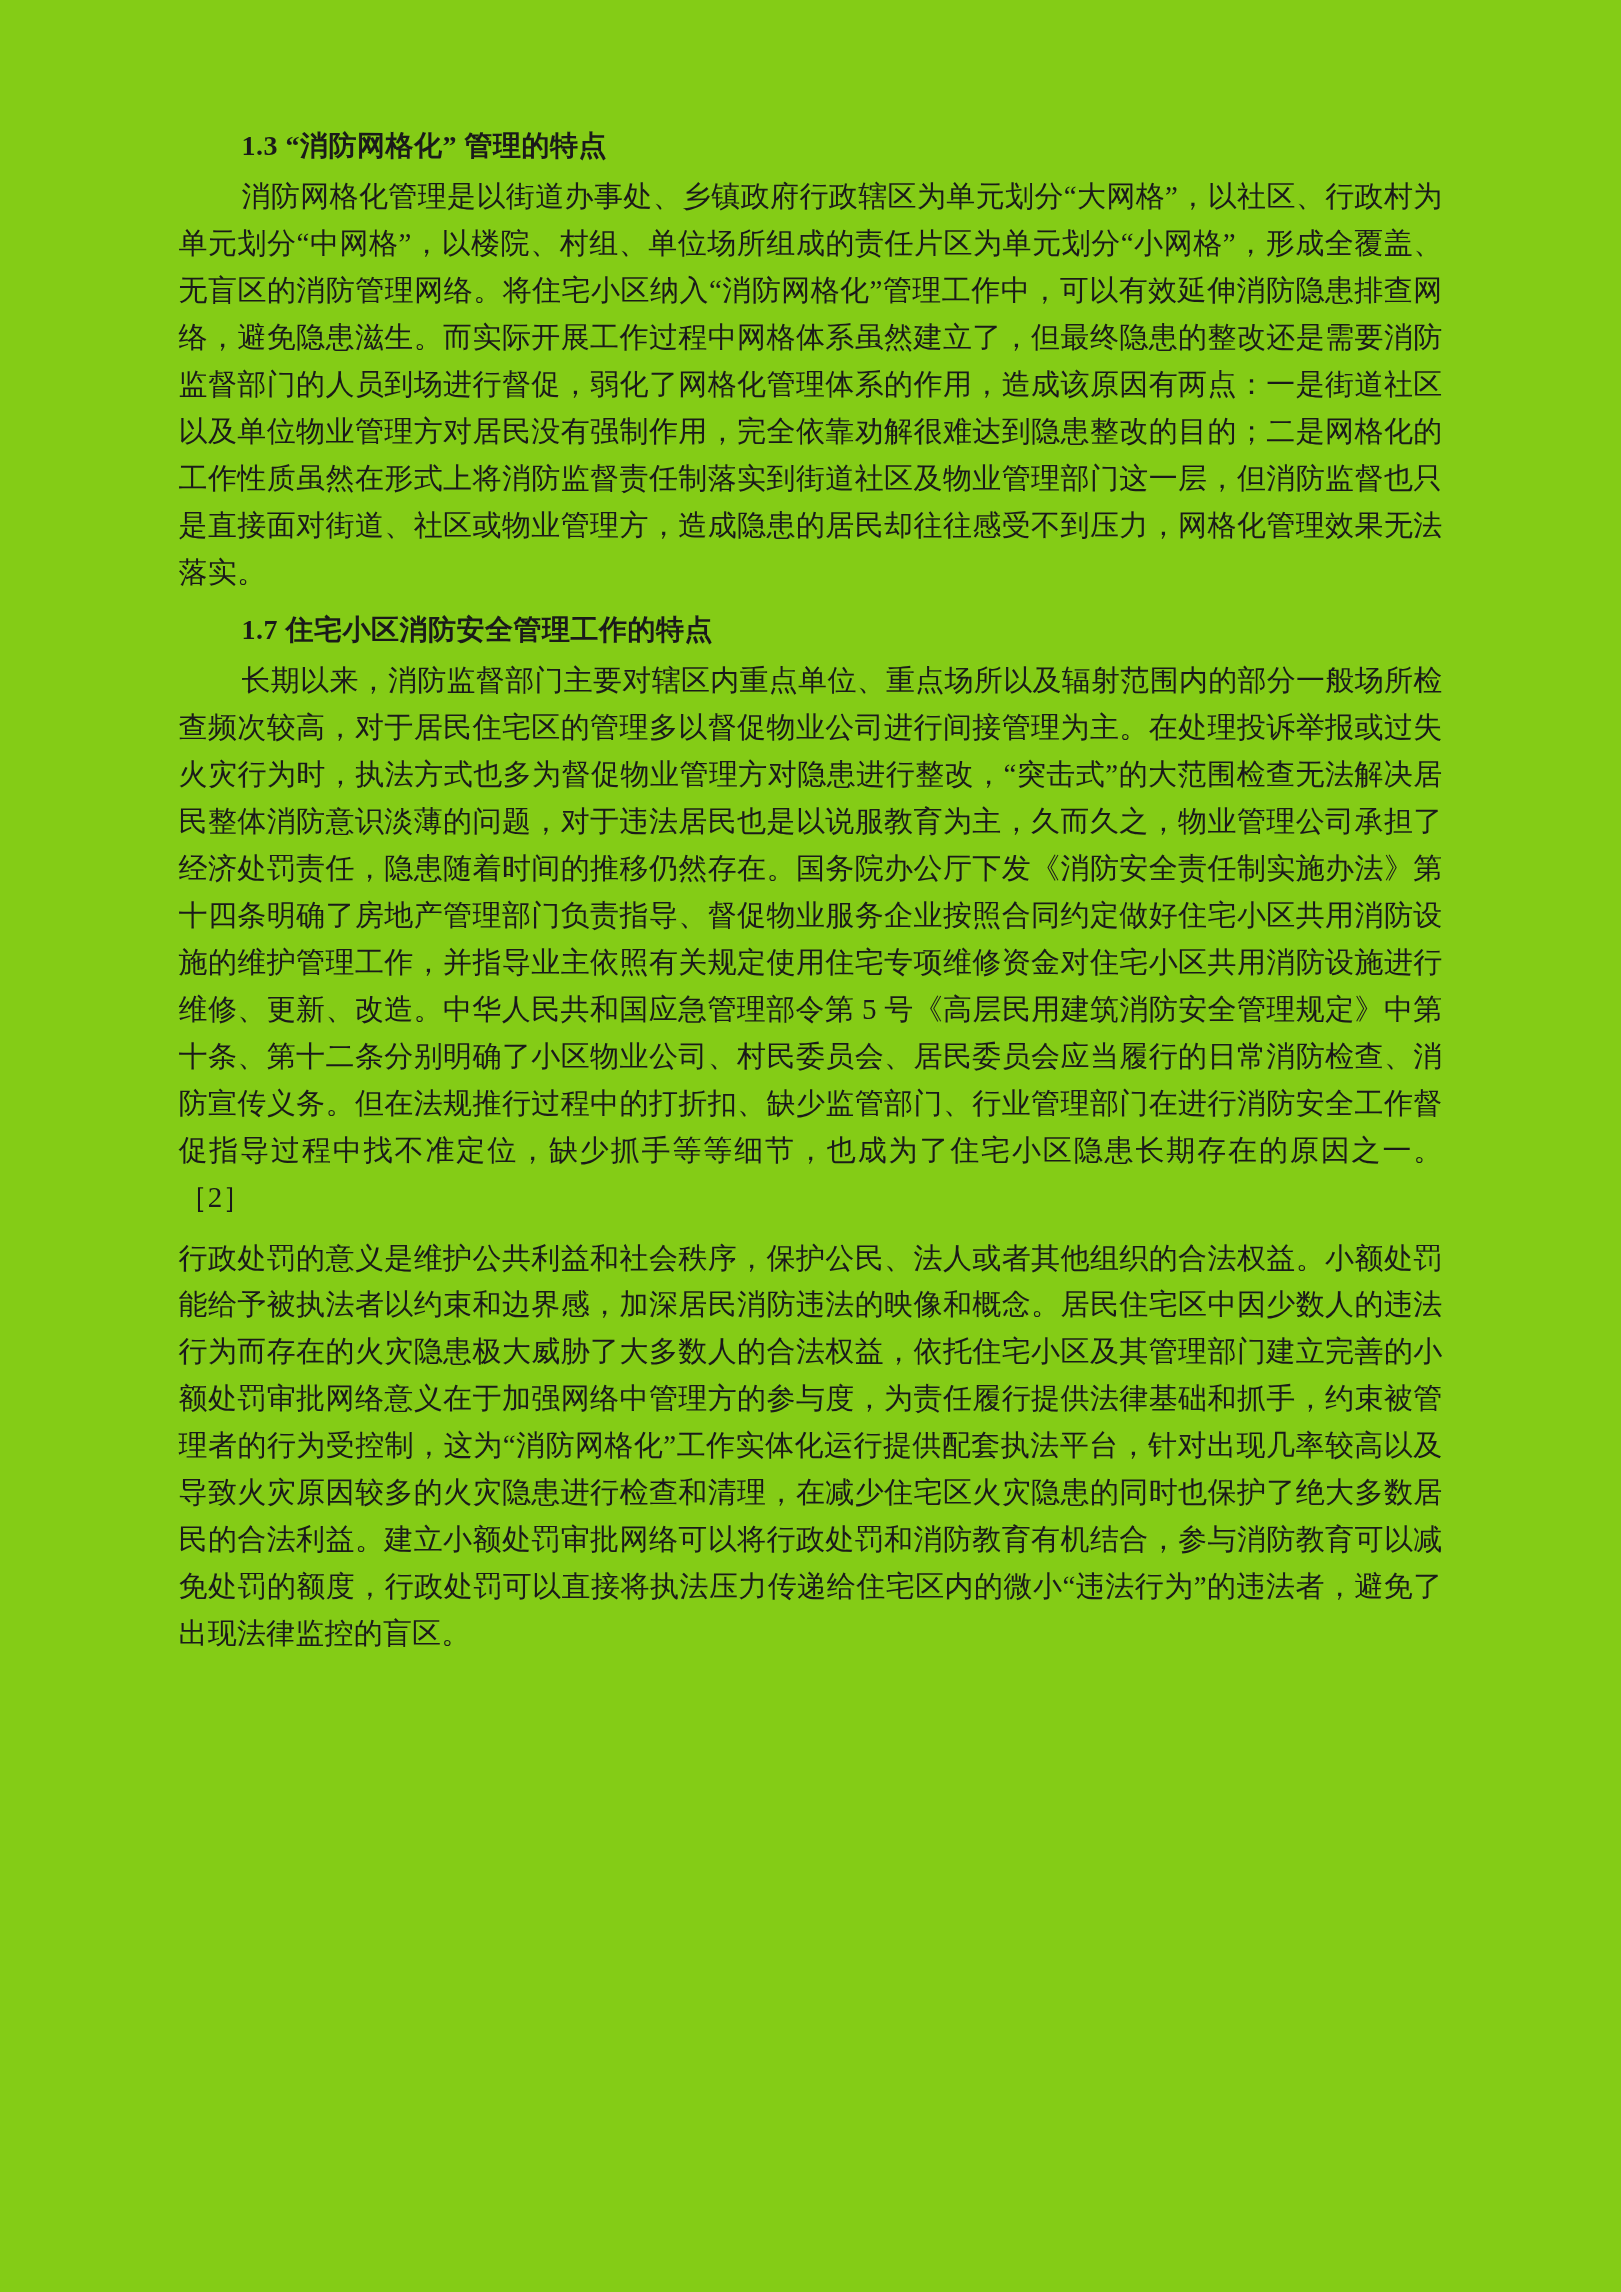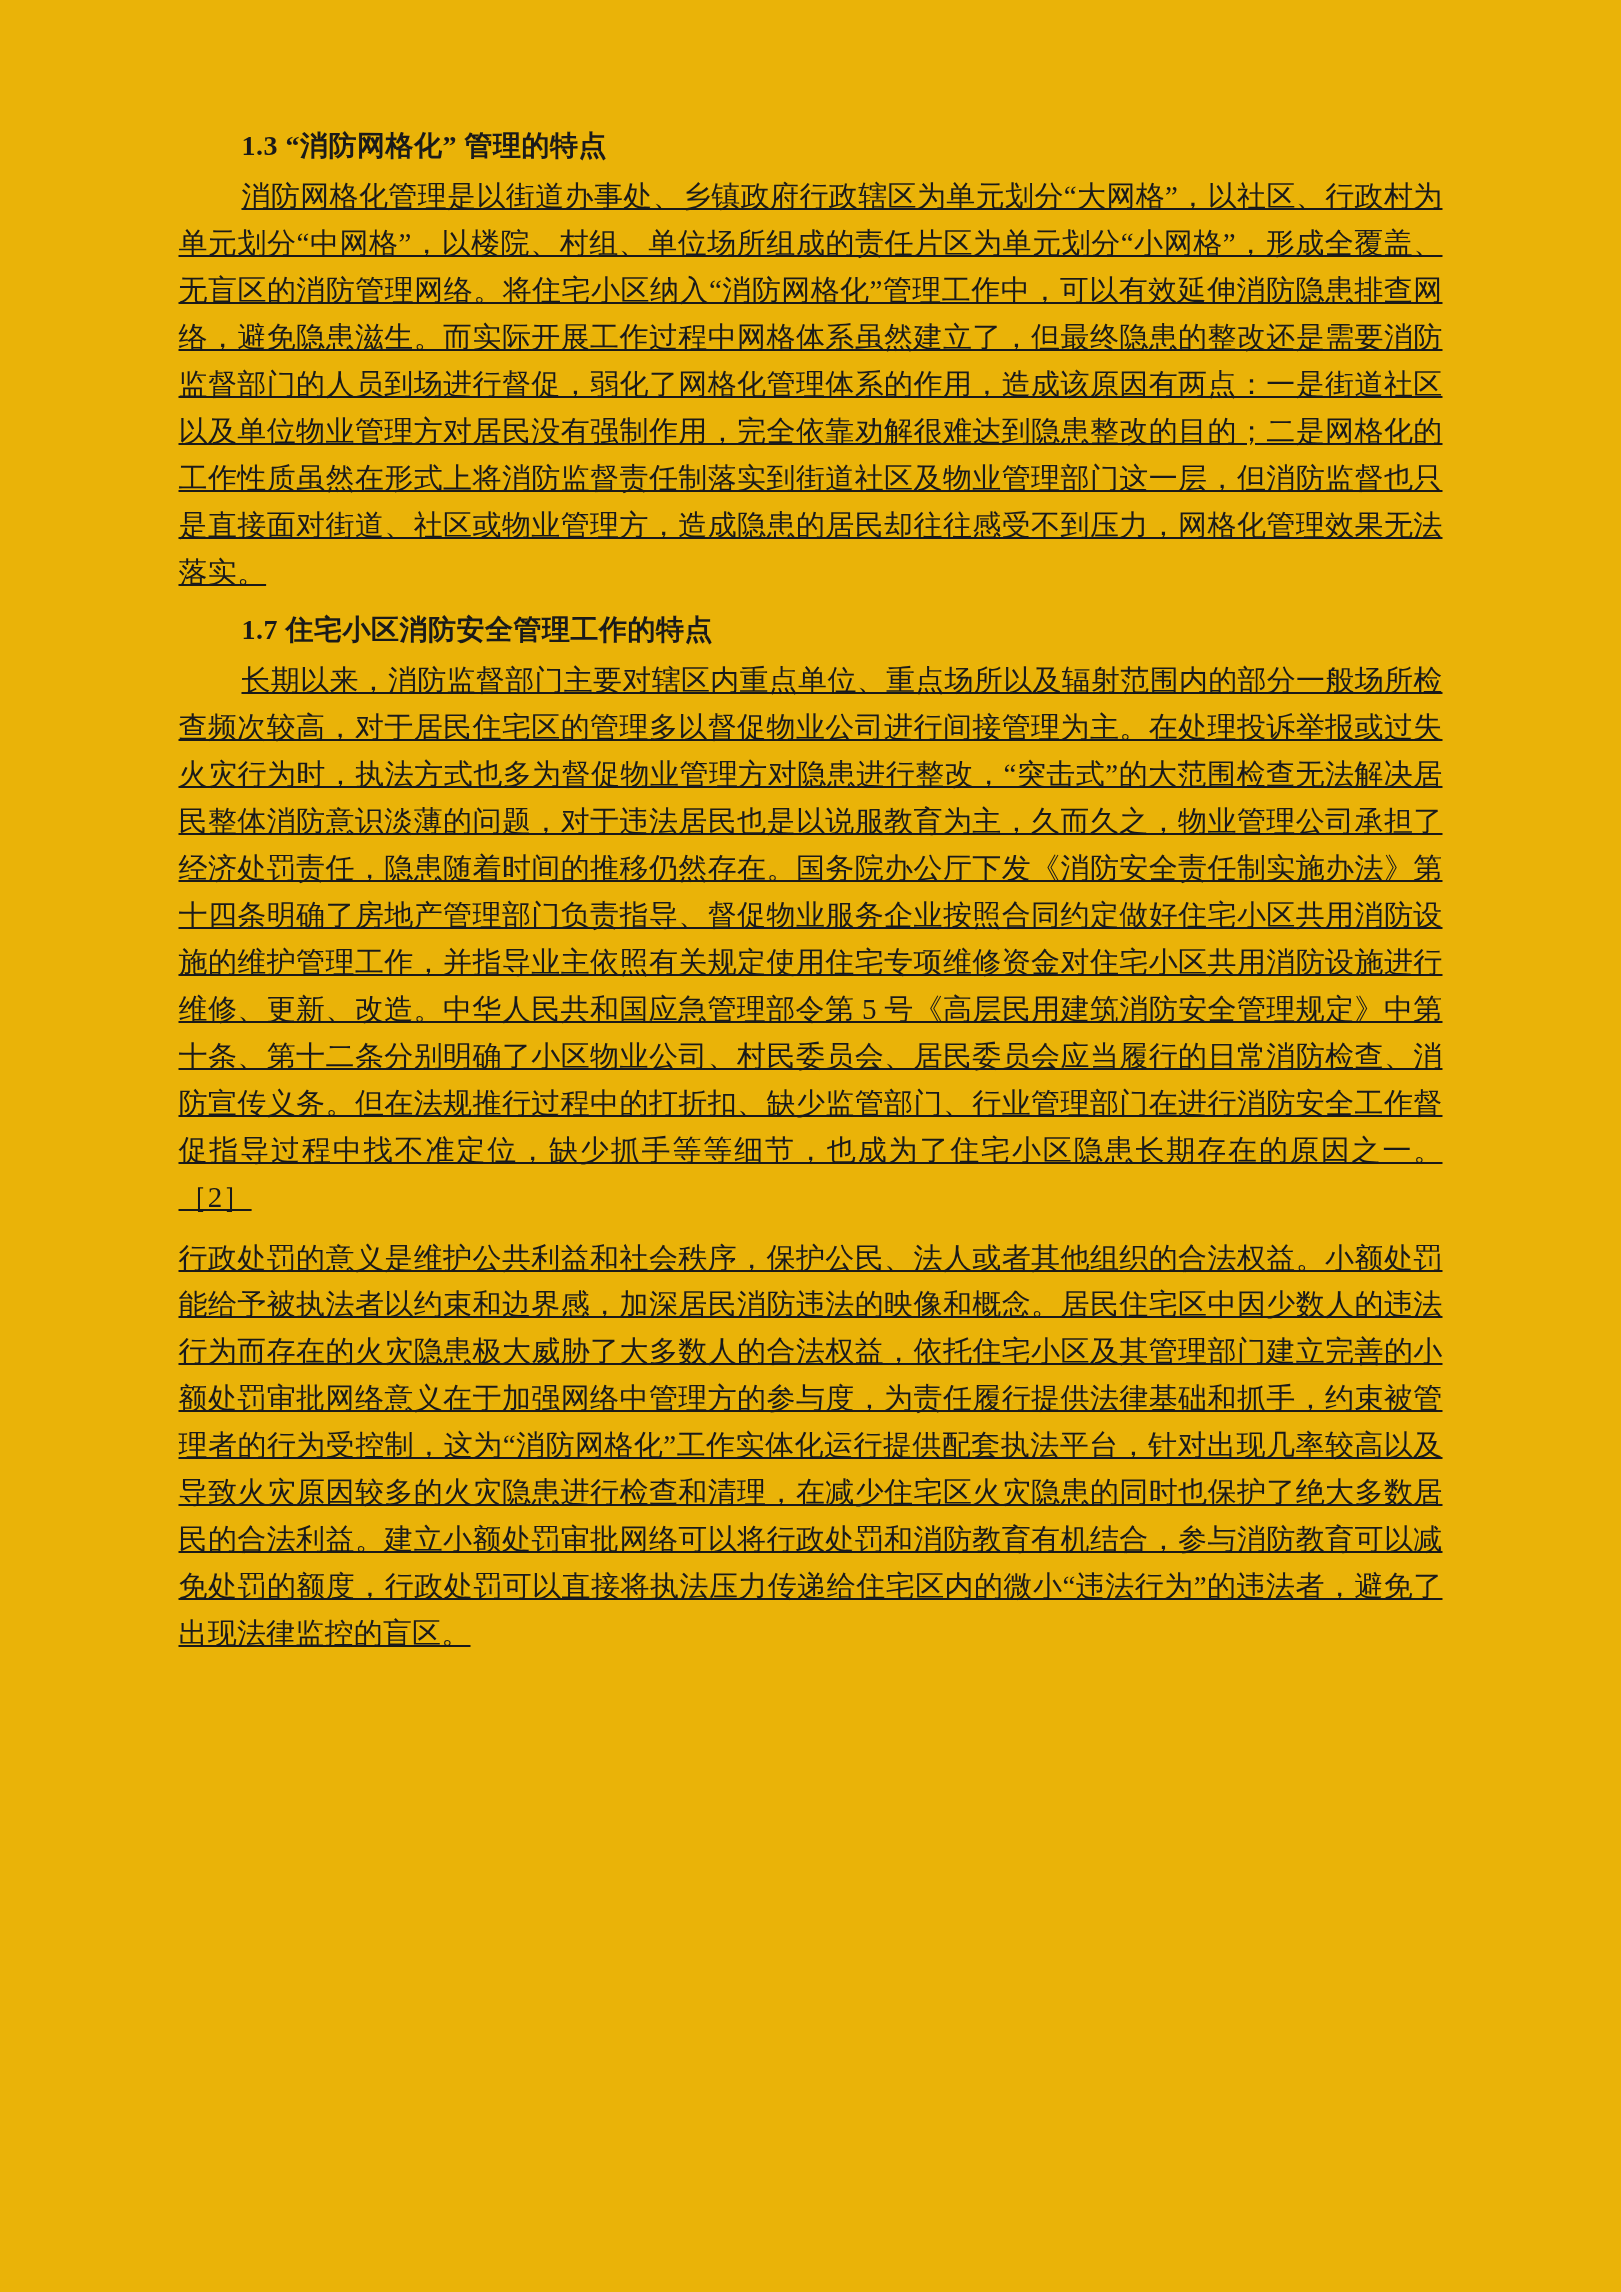--- a/index.html
+++ b/index.html
@@ -9,21 +9,21 @@
   }
   body {
     font-family: "Liberation Serif", "DejaVu Serif", serif;
     color: #1a1a1a;
   }
   .page {
     width: 1621px;
     height: 2293px;
     box-sizing: border-box;
     padding: 125px 147px 98px 147px;
-    background: #eab308;
+    background: #84cc16;
     position: relative;
   }
   .doc-body {
     width: 1264px;
     margin: 0 auto;
   }
   h2.heading {
     font-size: 28px;
     font-weight: bold;
     line-height: 1.5;
@@ -43,21 +43,20 @@
     letter-spacing: 0.2px;
   }
   p.indent {
     text-indent: 63px;
   }
   .gap-before {
     margin-top: 23.5px;
   }
   .gap-small {
     margin-top: 13.7px;
-    text-decoration: underline;
   }
 </style>
 </head>
 <body>
 
 <div class="page">
   <div class="doc-body">
 
     <h2 class="heading first">1.3 “消防网格化” 管理的特点</h2>
     <p class="para indent gap-small">消防网格化管理是以街道办事处、乡镇政府行政辖区为单元划分“大网格”，以社区、行政村为单元划分“中网格”，以楼院、村组、单位场所组成的责任片区为单元划分“小网格”，形成全覆盖、无盲区的消防管理网络。将住宅小区纳入“消防网格化”管理工作中，可以有效延伸消防隐患排查网络，避免隐患滋生。而实际开展工作过程中网格体系虽然建立了，但最终隐患的整改还是需要消防监督部门的人员到场进行督促，弱化了网格化管理体系的作用，造成该原因有两点：一是街道社区以及单位物业管理方对居民没有强制作用，完全依靠劝解很难达到隐患整改的目的；二是网格化的工作性质虽然在形式上将消防监督责任制落实到街道社区及物业管理部门这一层，但消防监督也只是直接面对街道、社区或物业管理方，造成隐患的居民却往往感受不到压力，网格化管理效果无法落实。</p>

